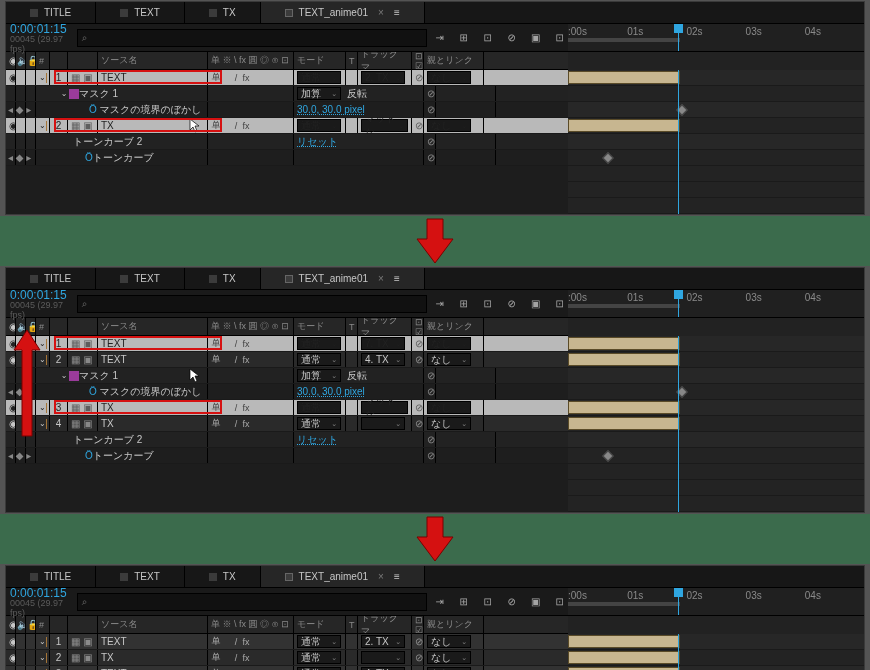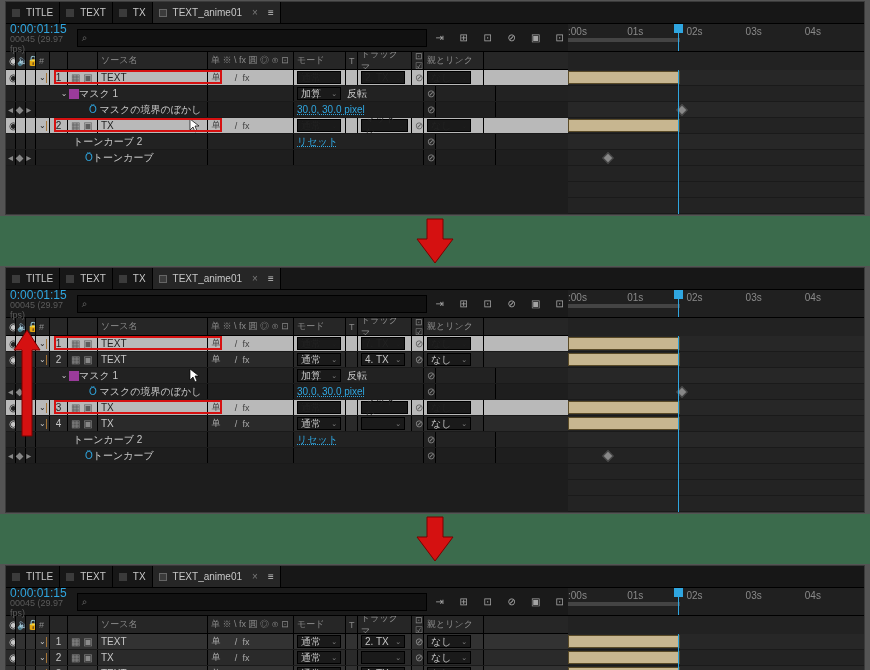--- a/index.html
+++ b/index.html
@@ -18,21 +18,21 @@
     --border:#000;
   }
   *{box-sizing:border-box;font-family:"Hiragino Kaku Gothic Pro","Yu Gothic","Meiryo",Arial,sans-serif;font-size:10px;color:var(--text);}
   body{margin:0;background:#545454;width:870px;}
   .stage{width:870px;display:flex;flex-direction:column;align-items:center;}
   
   .panel{width:860px;background:var(--bg);border:1px solid #3a3a3a;margin:1px 0;}
   
   
   .tabs{height:22px;display:flex;align-items:stretch;background:#171717;border-bottom:1px solid #000;}
-  .tab{display:flex;align-items:center;padding:0 6px;gap:6px;border-right:1px solid #000;}
+  .tab{display:flex;align-items:center;padding:0 24px;gap:6px;border-right:1px solid #000;}
   .tab.active{background:var(--panel);}
   .tab .dot{width:8px;height:8px;background:#3b3b3b;display:inline-block;}
   .tab .dot.on{background:#3b3b3b;border:1px solid #666;}
   .tab .x{margin-left:4px;opacity:.5;}
   .tab .menu{margin-left:4px;}
   
   
   .tcrow{display:flex;align-items:center;height:28px;background:#1a1a1a;border-bottom:1px solid #000;}
   .tcell{width:86px;display:flex;flex-direction:column;align-items:center;justify-content:center;padding:0 4px;}
   .tc{color:var(--blue);font-size:12px;}

